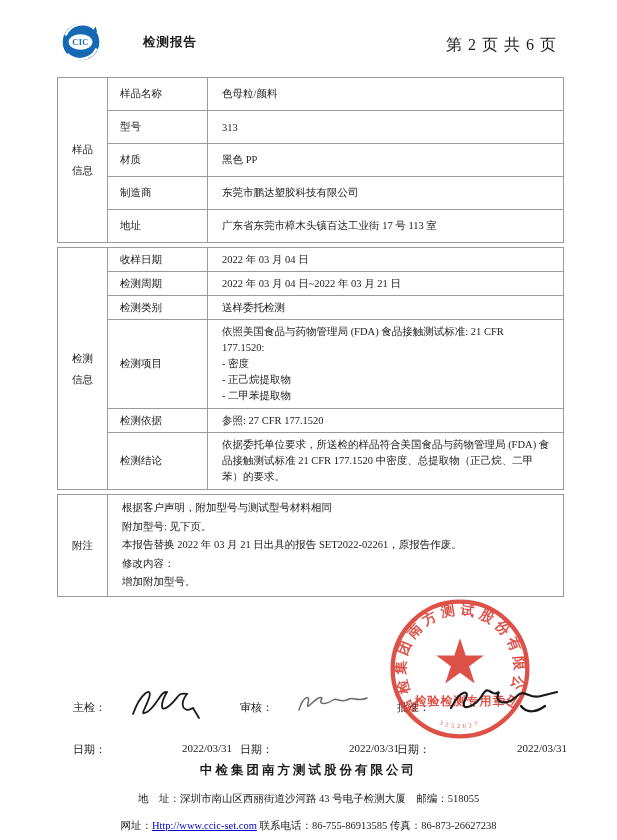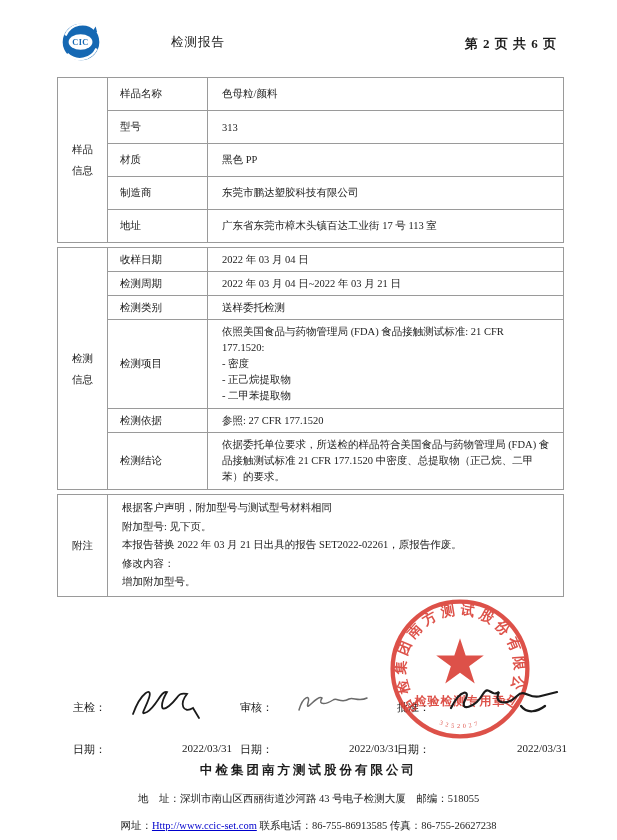--- a/index.html
+++ b/index.html
@@ -5,23 +5,23 @@
   html,body{margin:0;padding:0;}
   body{
     width:617px;height:840px;overflow:hidden;background:#ffffff;
     font-family:"Liberation Serif","DejaVu Serif",serif;color:#1c1c1c;
     position:relative;
   }
   .page{position:absolute;inset:0;}
   
   .hdr{position:absolute;top:20px;left:57px;width:506px;height:46px;}
   .logo{position:absolute;left:2px;top:0;width:44px;height:44px;}
-  .hdr-title{position:absolute;left:86px;top:14px;font-size:12.5px;font-weight:normal;letter-spacing:1px;margin-left:28px;}
+  .hdr-title{position:absolute;left:86px;top:14px;font-size:12.5px;font-weight:bold;letter-spacing:1px;}
   .hdr-no{position:absolute;left:178px;top:15px;font-size:11.5px;font-weight:bold;}
-  .hdr-page{position:absolute;right:6px;top:15px;font-size:13px;font-weight:bold;letter-spacing:1px;text-align:right;}
+  .hdr-page{position:absolute;right:6px;top:15px;font-size:16px;font-weight:normal;letter-spacing:1px;text-align:right;}
   
   .tbls{position:absolute;top:77px;left:57px;width:506px;}
   table.t{border-collapse:collapse;width:506px;margin:0 0 4px 0;table-layout:fixed;}
   table.t td{border:1px solid #9a9a9a;font-size:10.5px;vertical-align:middle;overflow:hidden;}
   td.g{text-align:center;white-space:pre-line;line-height:21px;font-size:11px;}
   td.l{padding:0 4px 0 12px;}
   td.v{padding:0 8px 0 14px;}
   .r32 td{height:32px;}
   .r23 td{height:23px;}
   td.ml{white-space:pre-line;line-height:16px;padding:4px 10px 4px 14px;}
@@ -188,17 +188,17 @@
     <span class="dlab" style="left:340px">日期：</span>
     <span class="dval" style="left:390px">2022/03/31</span>
   </div>
 
   <div class="ftr">
     <div class="co">中检集团南方测试股份有限公司</div>
     <div class="ln">地　址：深圳市南山区西丽街道沙河路 43 号电子检测大厦　邮编：518055</div>
     <div class="ln">
       <span>网址：</span><a href="#">Http://www.ccic-set.com</a>
       <span>联系电话：86-755-86913585</span>
-      <span>传真：86-755-26627238</span>
+      <span>传真：86-873-26627238</span>
     </div>
   </div>
 
 </div>
 
 </body></html>

